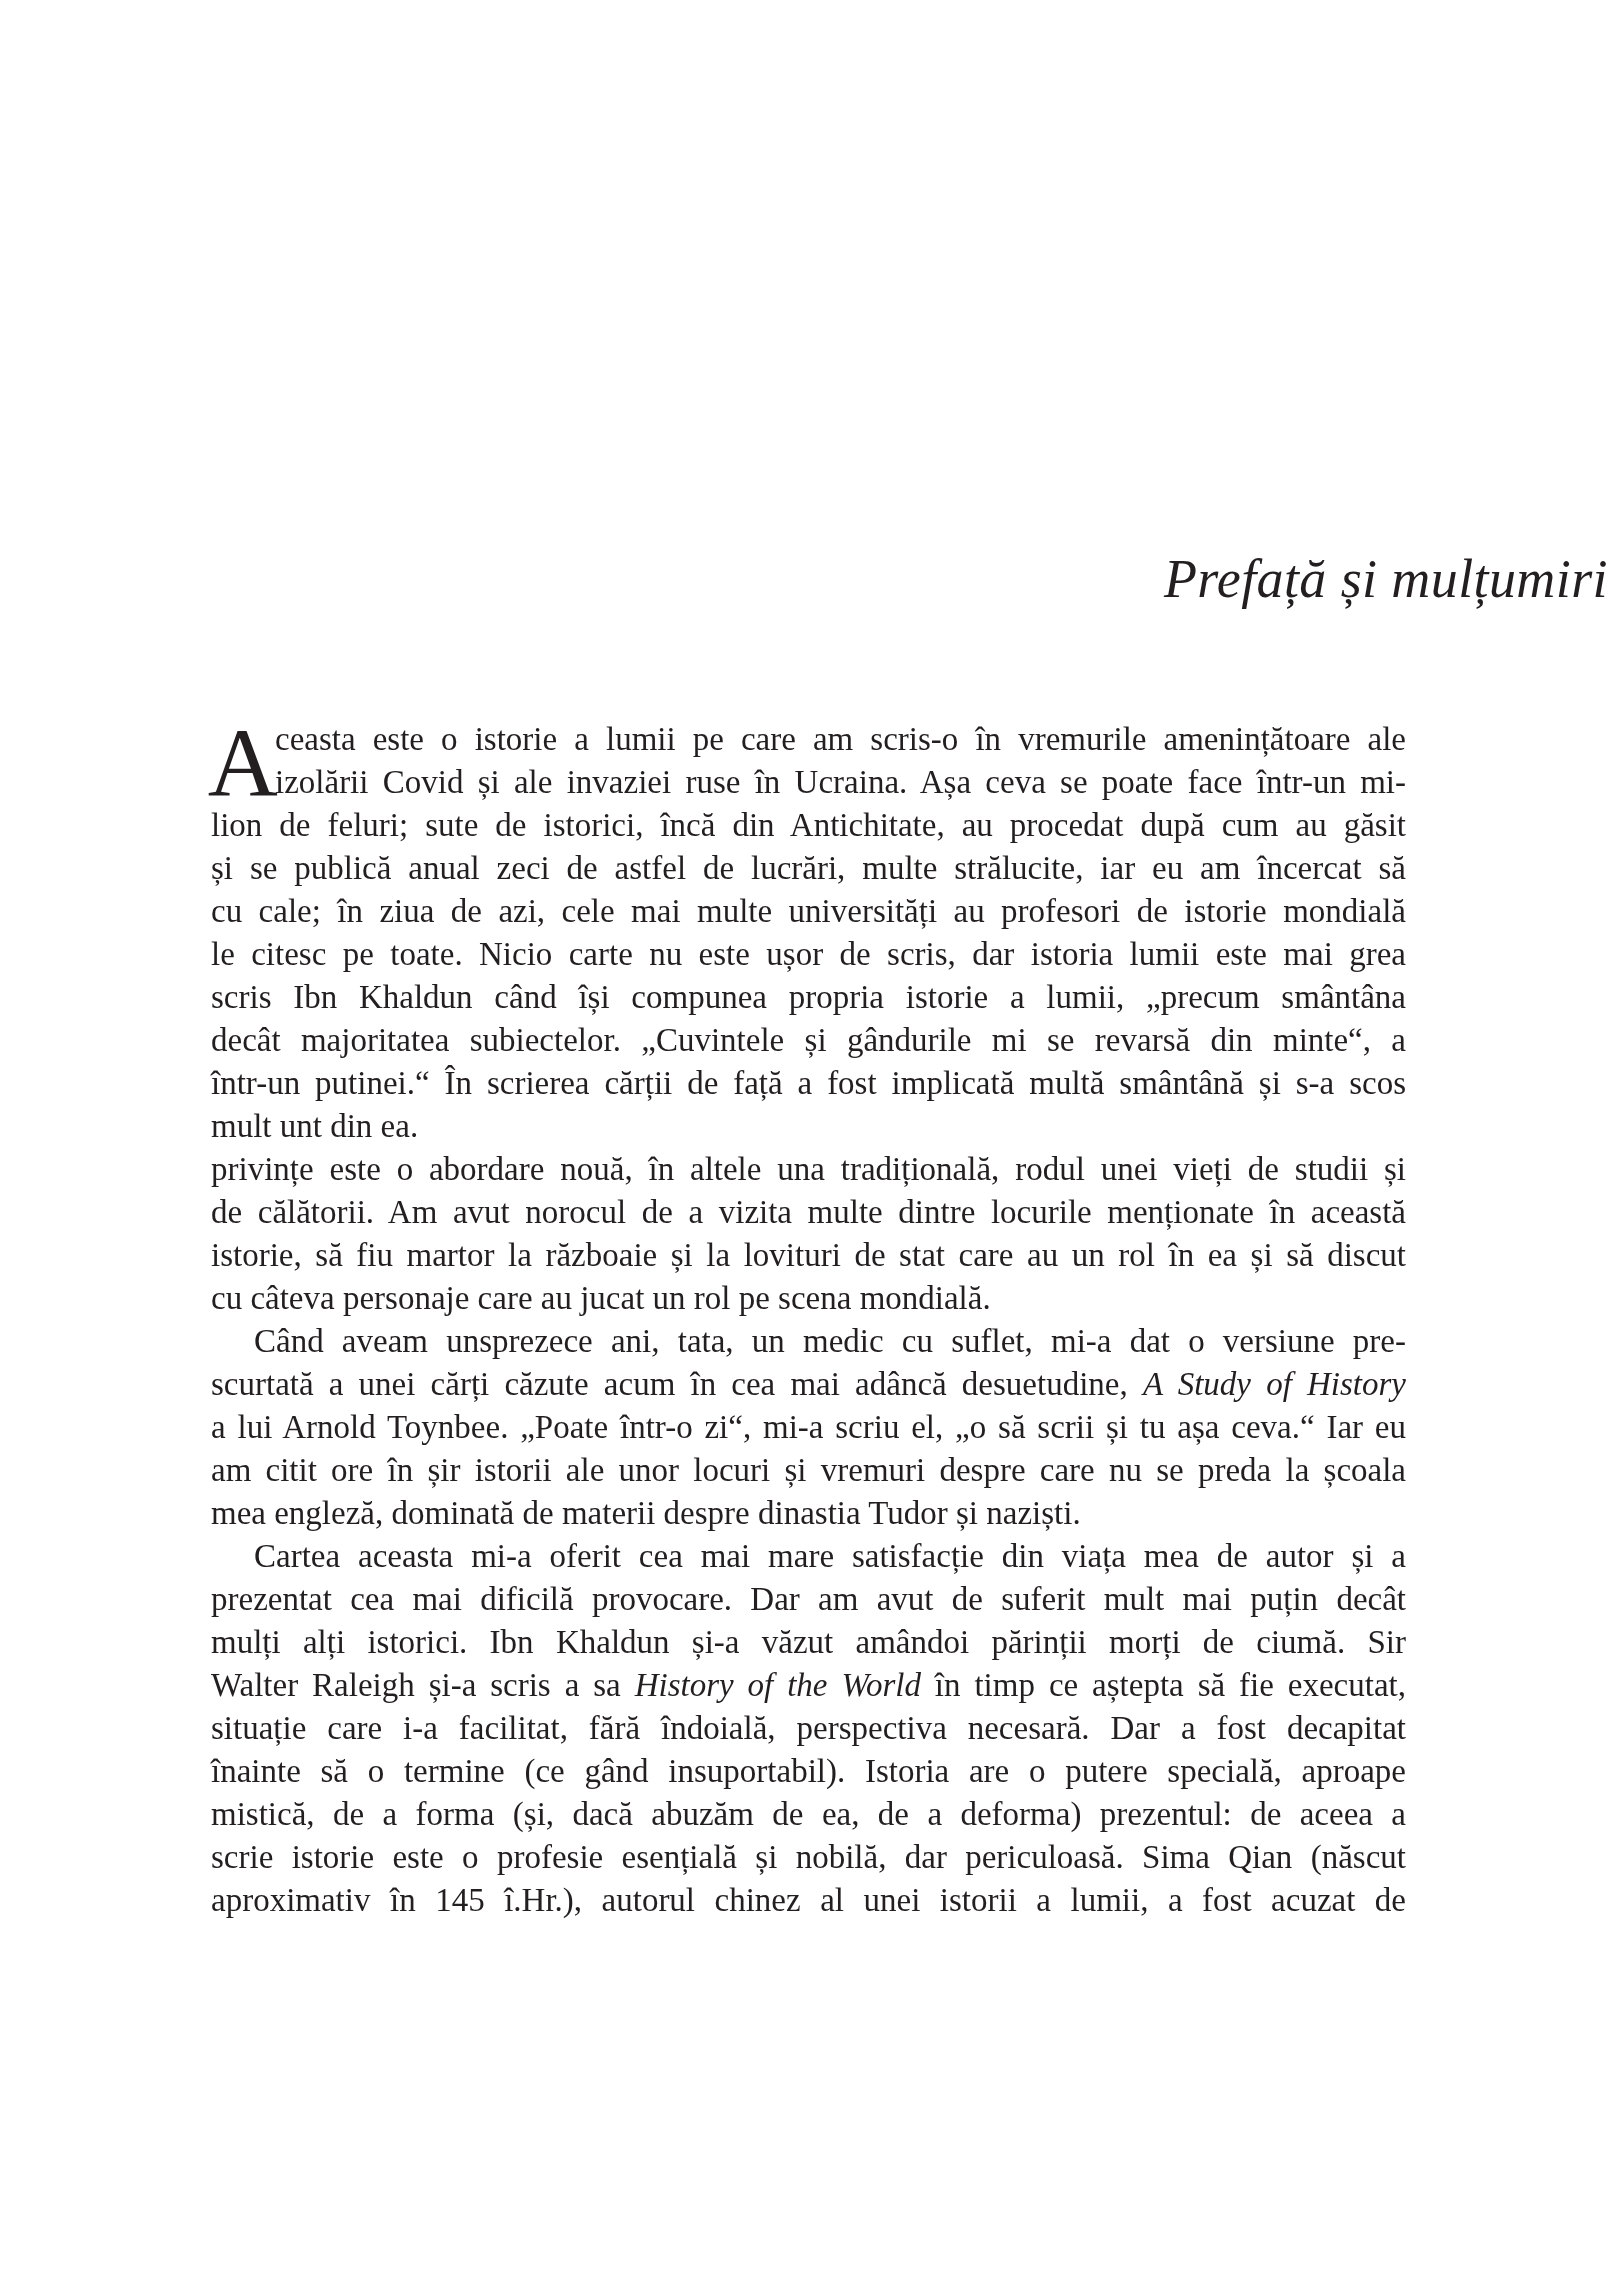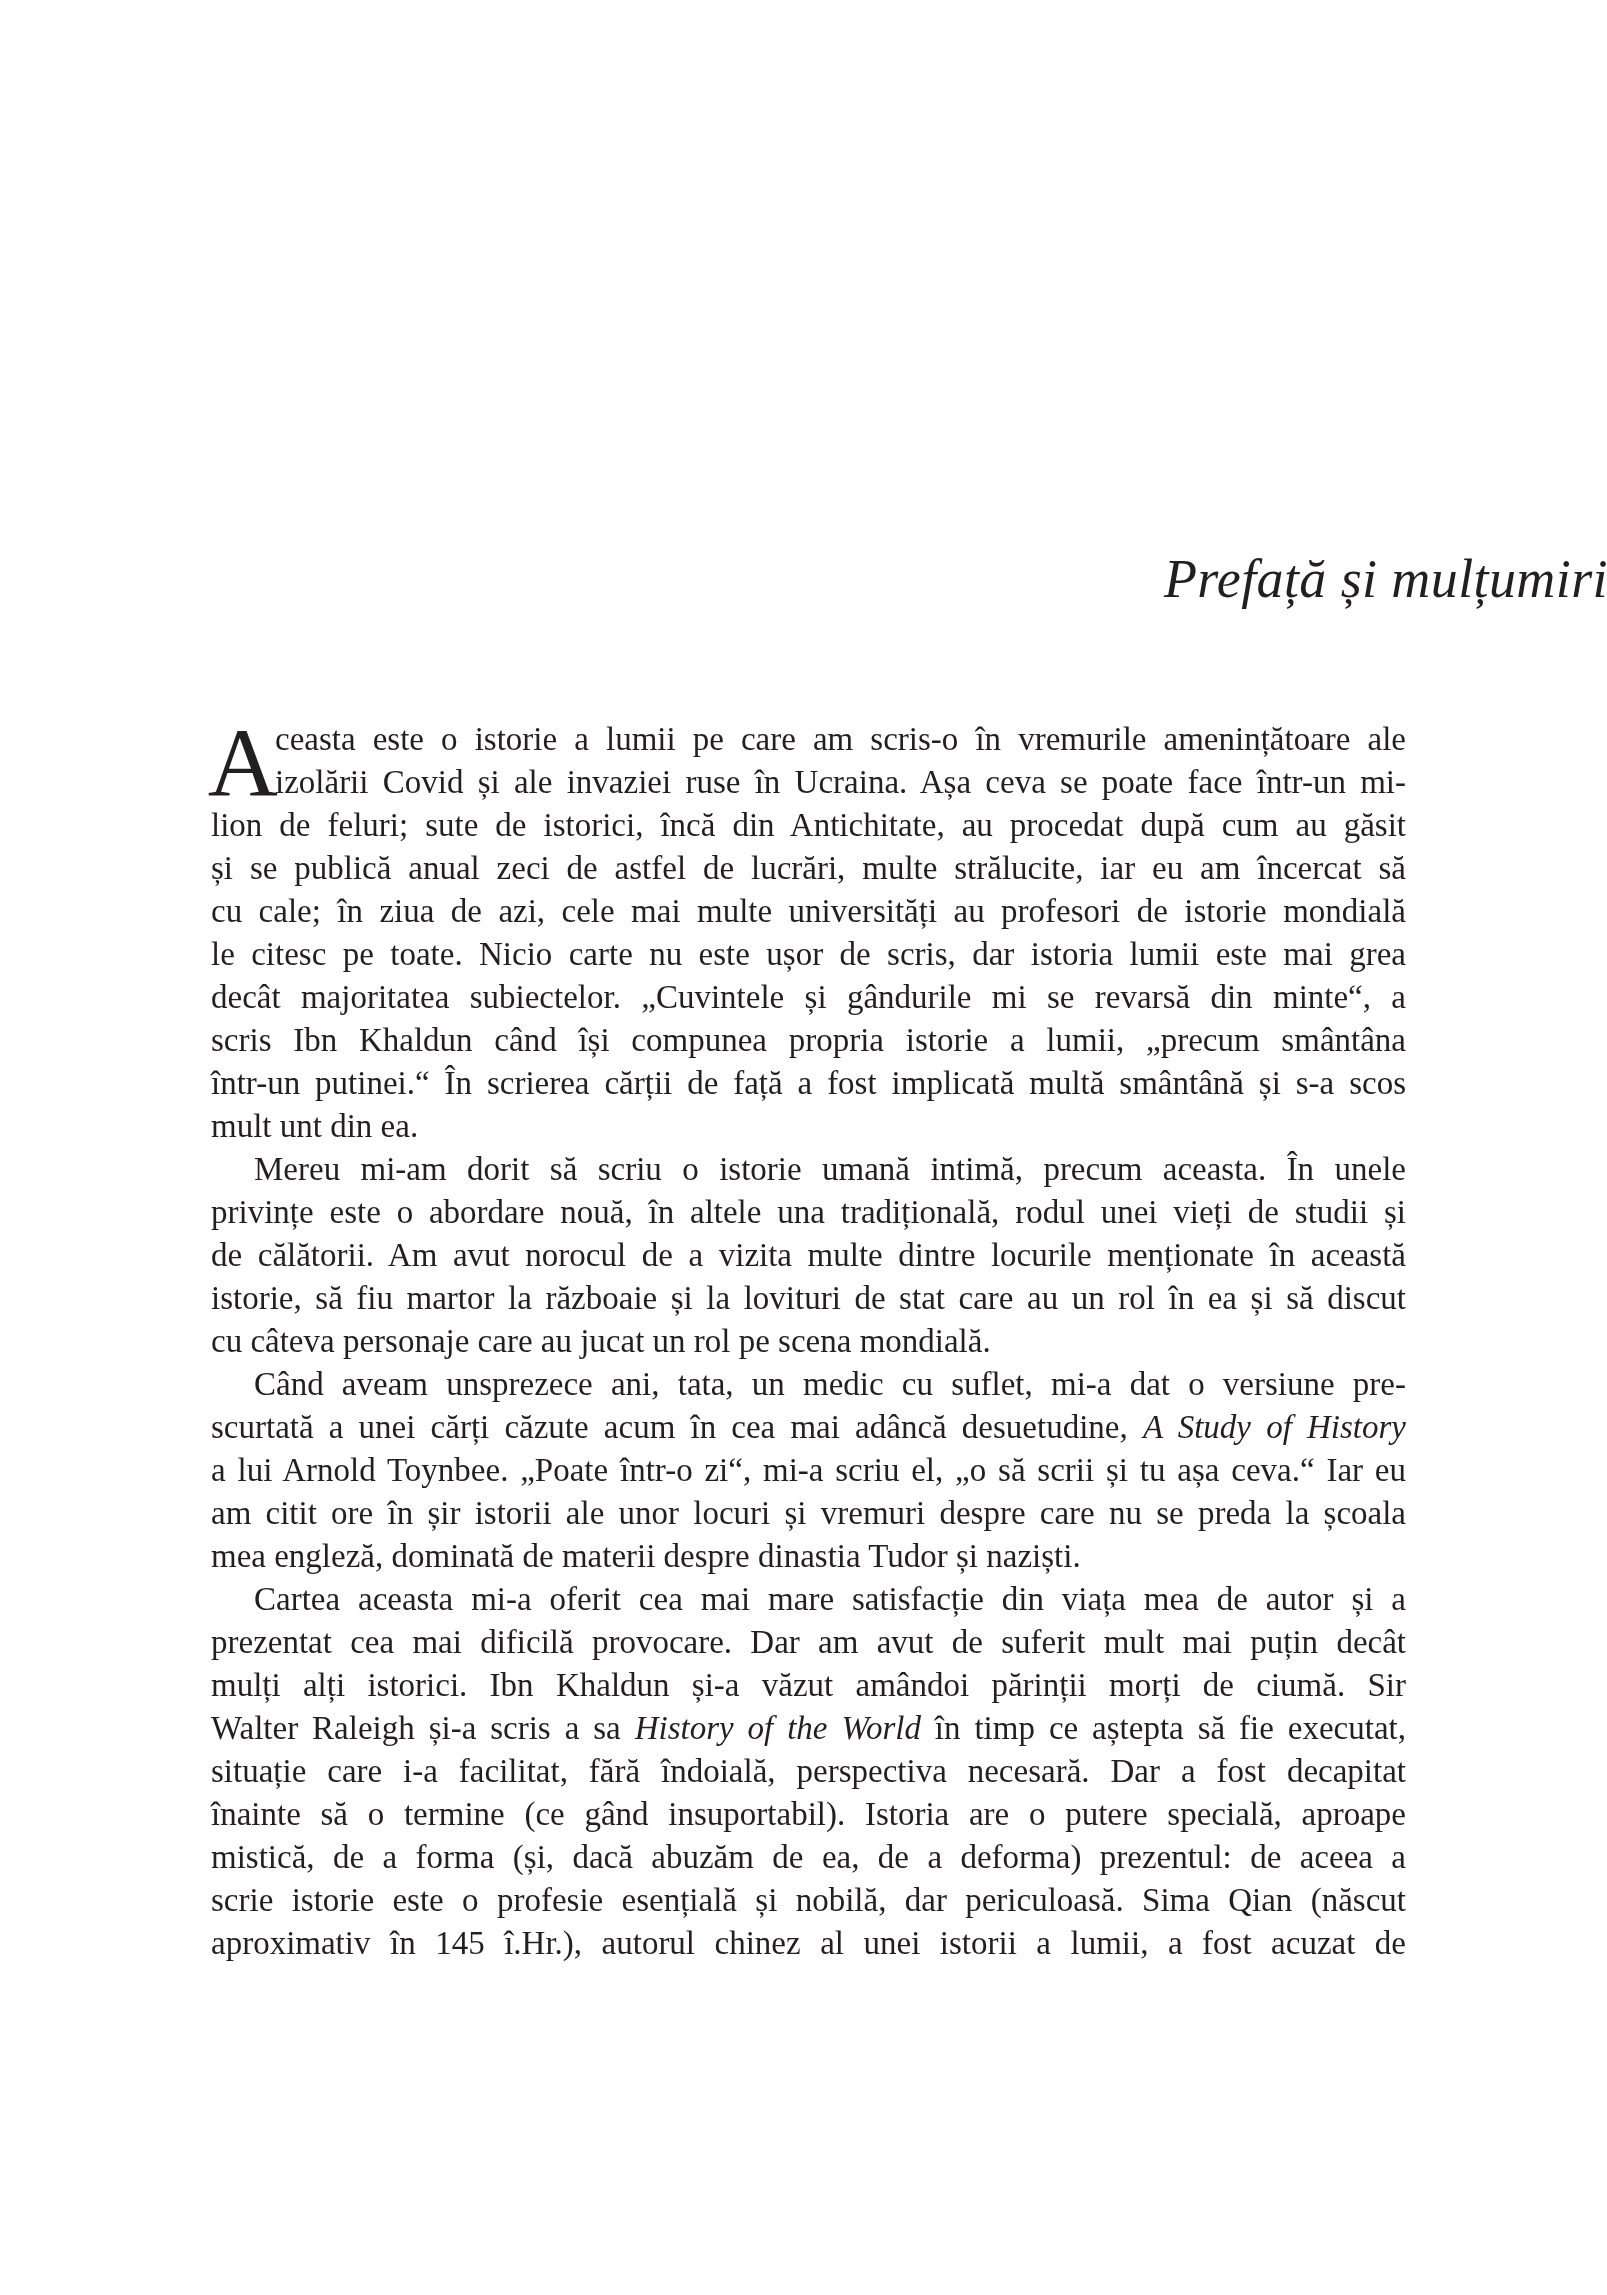--- a/index.html
+++ b/index.html
@@ -37,27 +37,26 @@
 
 <div class="body-text">
   <div style="position:relative;">
     <span class="dropcap">A</span>
     <span class="line dropcap-line">ceasta este o istorie a lumii pe care am scris-o în vremurile amenințătoare ale</span>
     <span class="line dropcap-line">izolării Covid și ale invaziei ruse în Ucraina. Așa ceva se poate face într-un mi-</span>
     <span class="line">lion de feluri; sute de istorici, încă din Antichitate, au procedat după cum au găsit</span>
     <span class="line">și se publică anual zeci de astfel de lucrări, multe strălucite, iar eu am încercat să</span>
     <span class="line">cu cale; în ziua de azi, cele mai multe universități au profesori de istorie mondială</span>
     <span class="line">le citesc pe toate. Nicio carte nu este ușor de scris, dar istoria lumii este mai grea</span>
+    <span class="line">scris Ibn Khaldun când își compunea propria istorie a lumii, „precum smântâna</span>
     <span class="line">decât majoritatea subiectelor. „Cuvintele și gândurile mi se revarsă din minte“, a</span>
-    <span class="line">scris Ibn Khaldun când își compunea propria istorie a lumii, „precum smântâna</span>
     <span class="line">într-un putinei.“ În scrierea cărții de față a fost implicată multă smântână și s-a scos</span>
     <span class="line last">mult unt din ea.</span>
   </div>
   <div>
-    <span class="line indent">Mereu mi-am dorit să scriu o istorie umană intimă, precum aceasta. În unele</span>
     <span class="line">privințe este o abordare nouă, în altele una tradițională, rodul unei vieți de studii și</span>
     <span class="line">de călătorii. Am avut norocul de a vizita multe dintre locurile menționate în această</span>
     <span class="line">istorie, să fiu martor la războaie și la lovituri de stat care au un rol în ea și să discut</span>
     <span class="line last">cu câteva personaje care au jucat un rol pe scena mondială.</span>
   </div>
   <div>
     <span class="line indent">Când aveam unsprezece ani, tata, un medic cu suflet, mi-a dat o versiune pre-</span>
     <span class="line"><span>scurtată a unei cărți căzute acum în cea mai adâncă desuetudine,</span> <em>A Study of History</em></span>
     <span class="line">a lui Arnold Toynbee. „Poate într-o zi“, mi-a scriu el, „o să scrii și tu așa ceva.“ Iar eu</span>
     <span class="line">am citit ore în șir istorii ale unor locuri și vremuri despre care nu se preda la școala</span>

